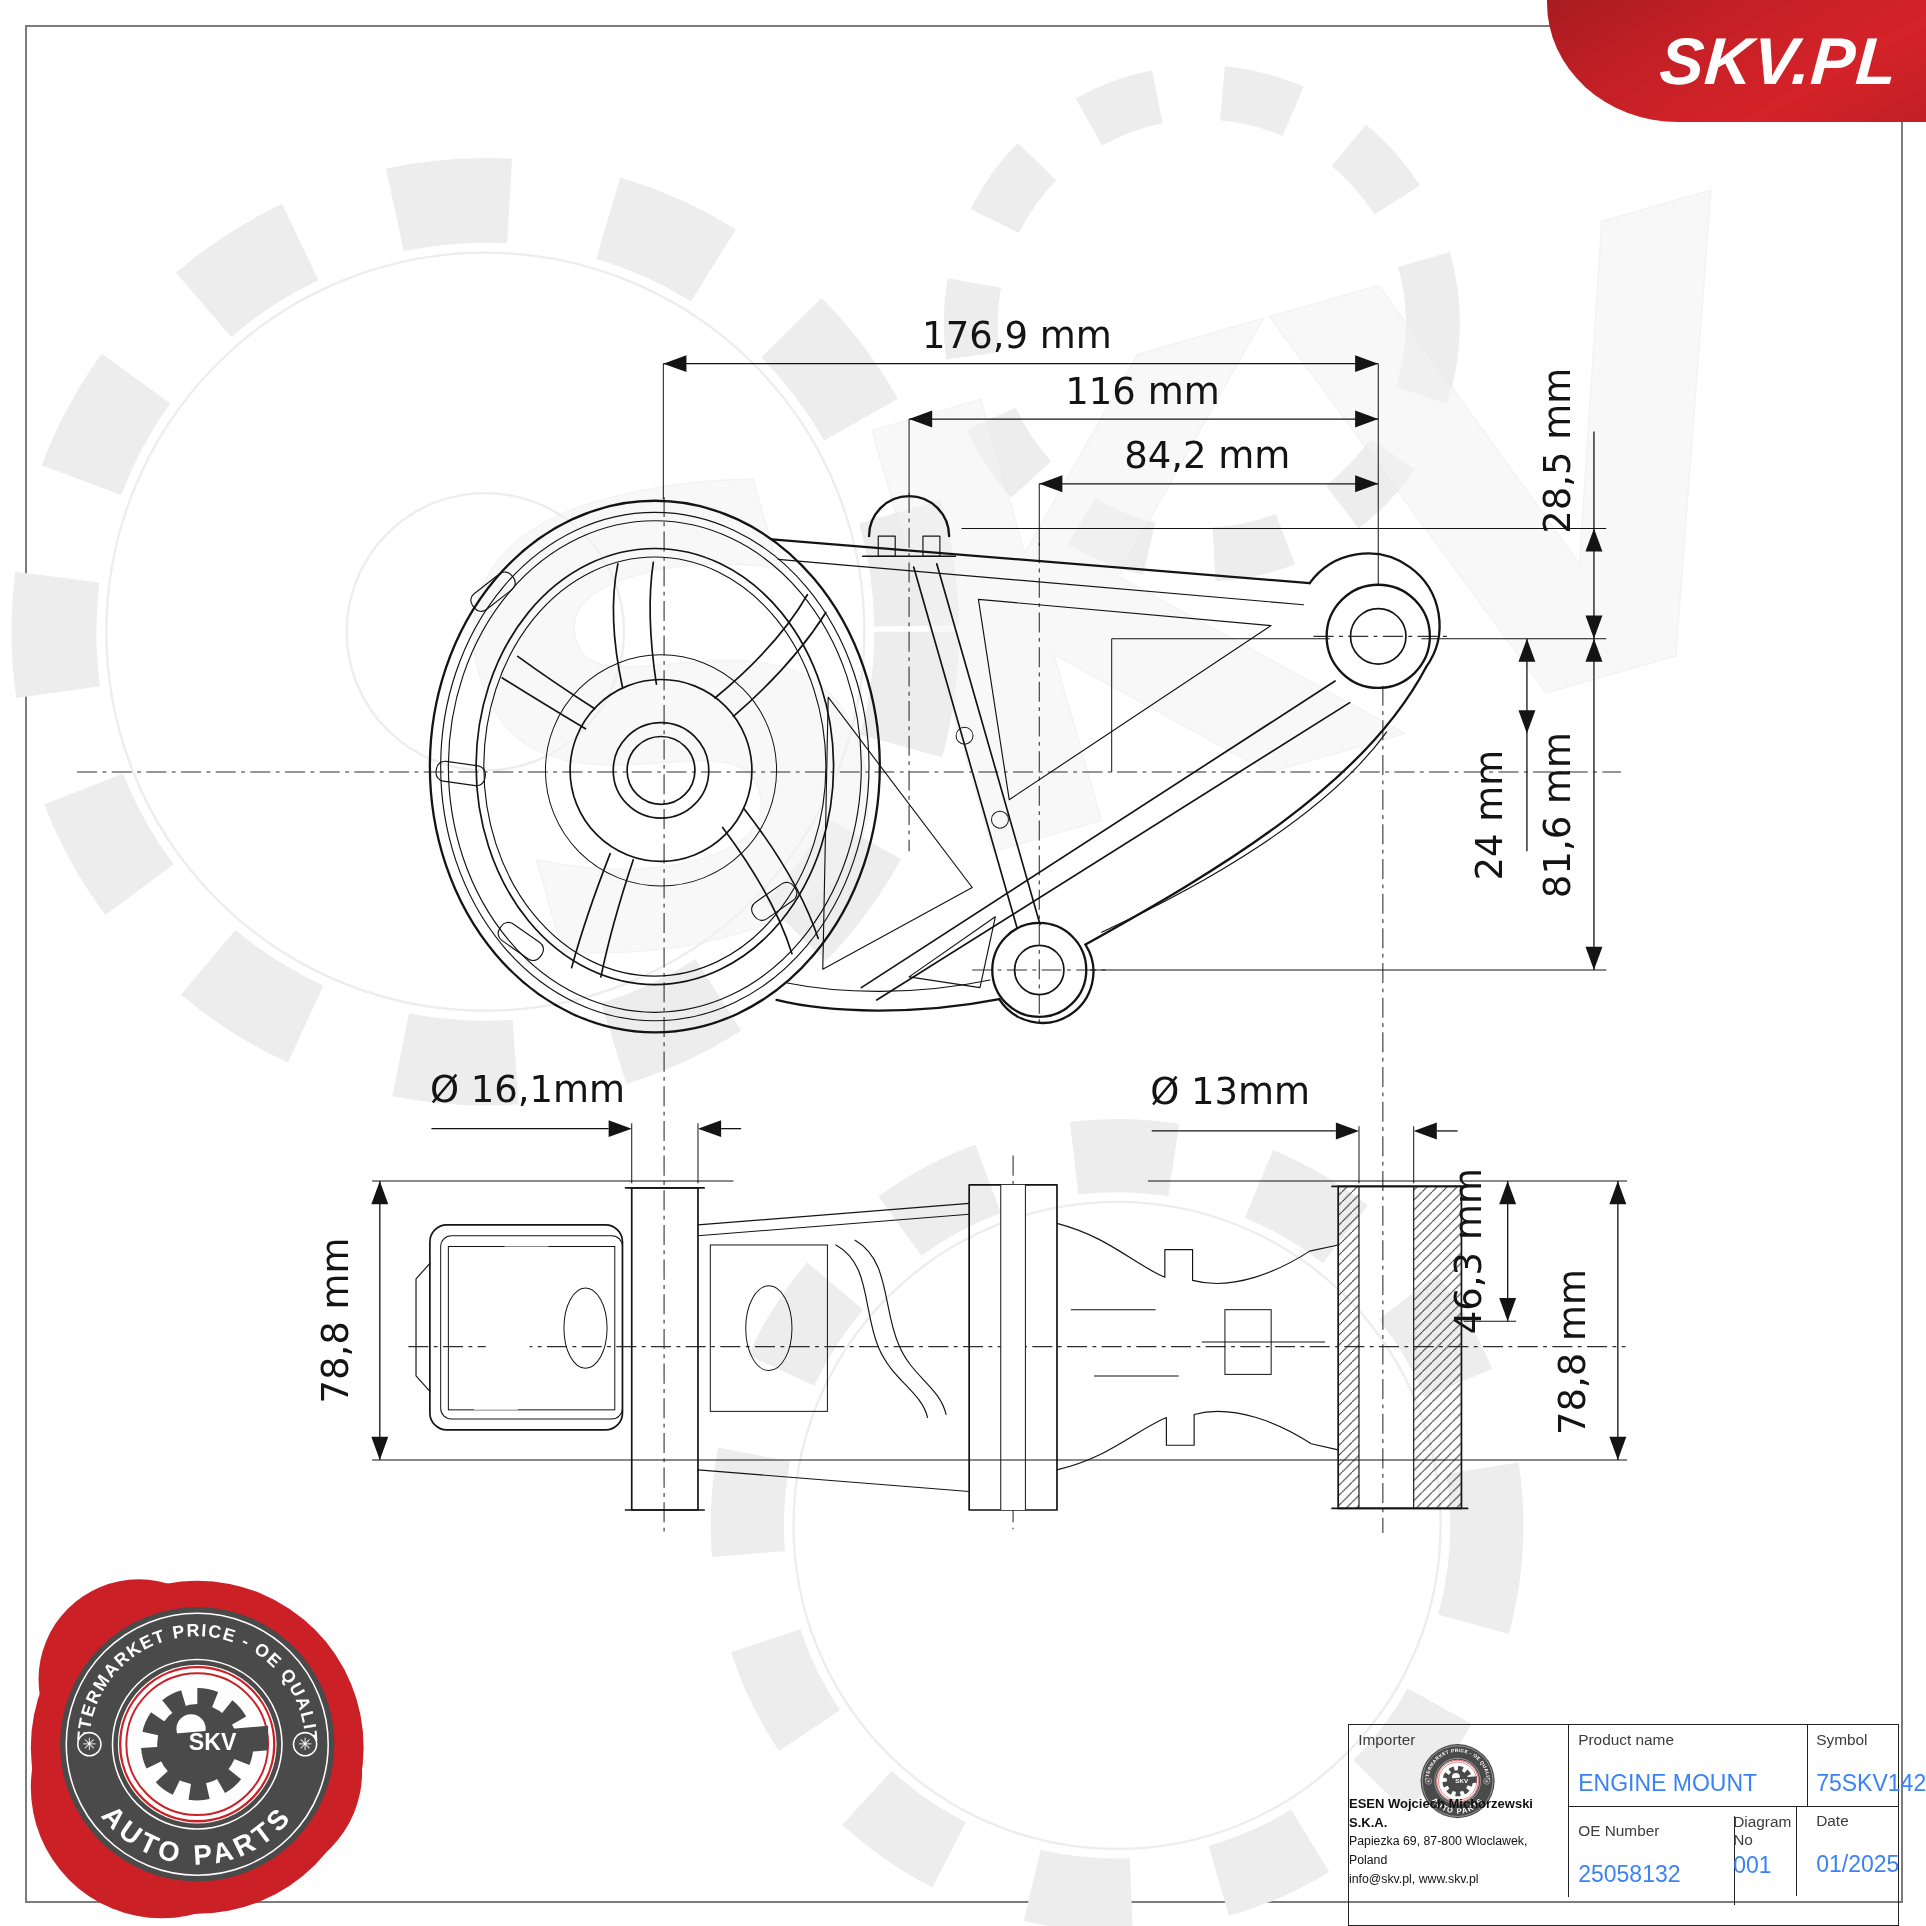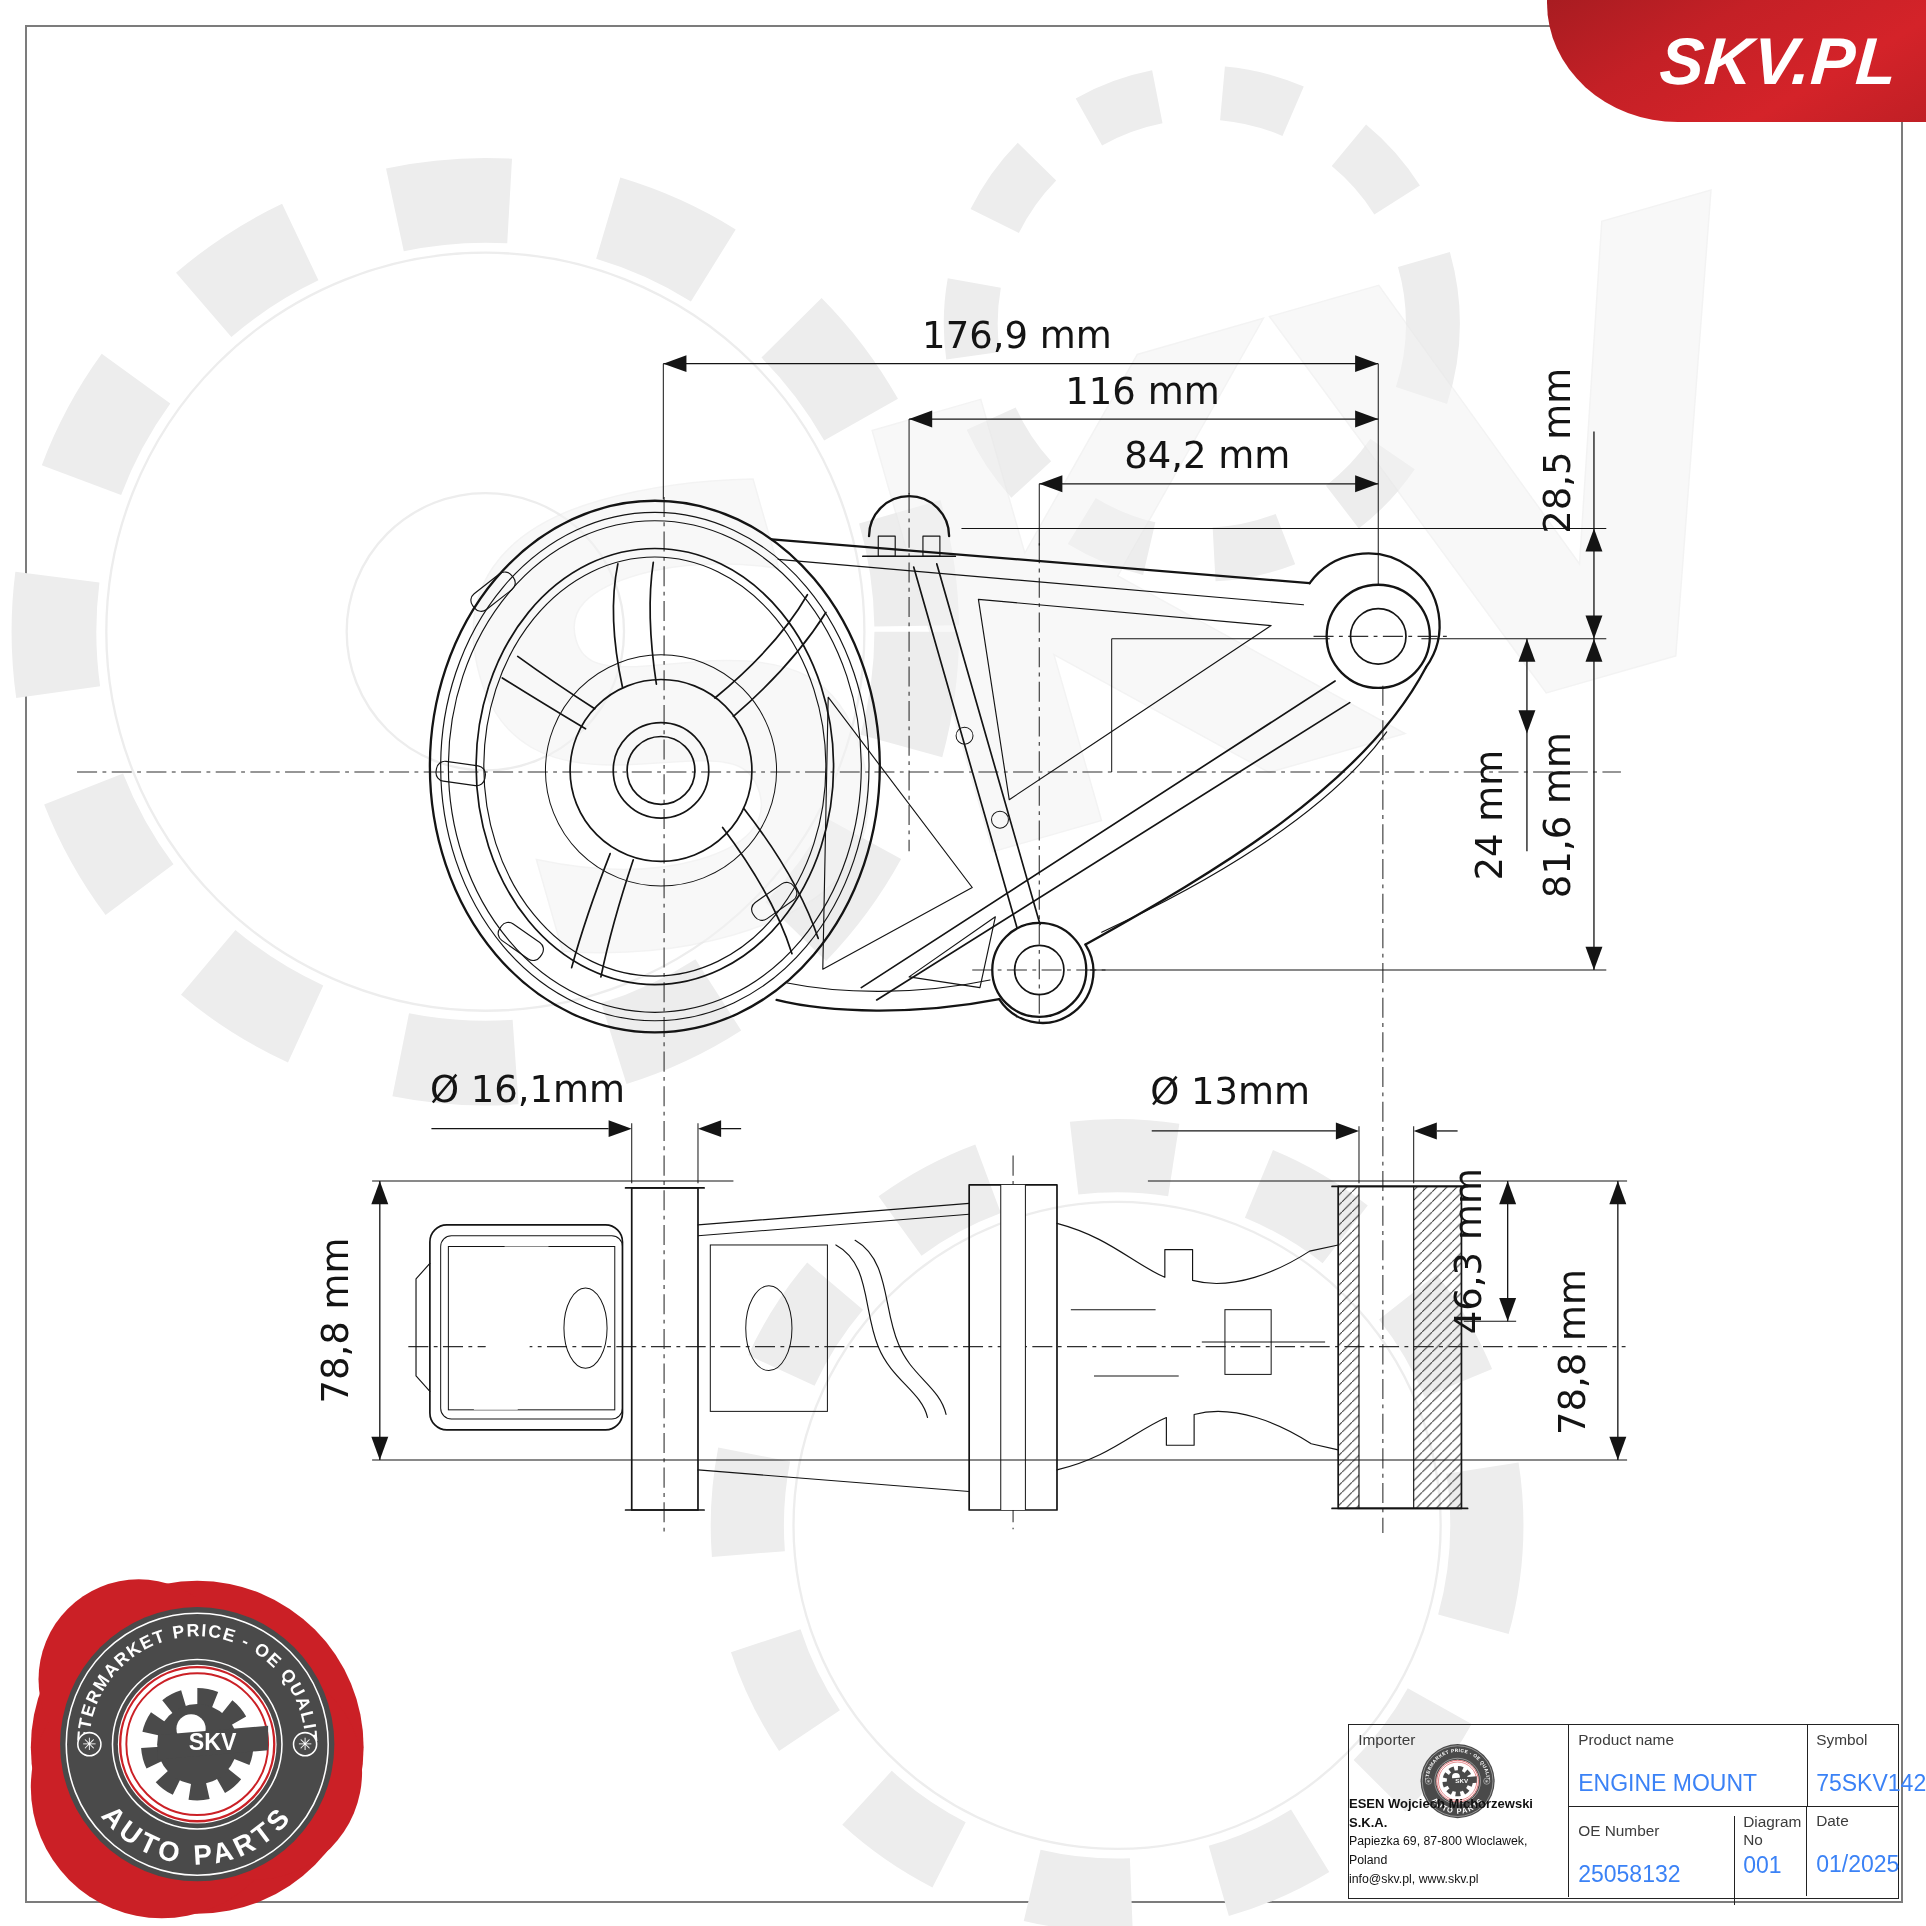--- a/index.html
+++ b/index.html
@@ -20,30 +20,30 @@
   .wmg{fill:none;stroke:#ededed}
   .wmt{font-weight:700;fill:#f4f4f4;stroke:#eaeaea;stroke-width:2}
   
   .logo{position:absolute;left:1547px;top:0;width:379px;height:122px;z-index:3;
         background:linear-gradient(150deg,#a81c21 0%,#c42026 35%,#d42329 70%,#c01f25 100%);
         border-bottom-left-radius:131px 119px;display:flex;align-items:center;justify-content:flex-end;
         padding-right:29px;box-sizing:border-box;}
   .logo span{color:#fff;font-family:"Liberation Sans",sans-serif;font-style:italic;
         font-weight:bold;font-size:66px;letter-spacing:0.8px;transform:skewX(-4deg);}
   
-  .tb{position:absolute;left:1348px;top:1724px;width:551px;height:175px;z-index:2;
+  .tb{position:absolute;left:1348px;top:1724px;width:551px;height:202px;z-index:2;
       border:1.5px solid #222;box-sizing:border-box;font-family:"Liberation Sans",sans-serif;color:#111;padding-left:21px;}
   .tb .cell{position:absolute;box-sizing:border-box;}
   .tb .lab{position:absolute;left:9.2px;top:6.2px;font-size:15.4px;color:#3c3c3c;}
   .tb .val{position:absolute;left:9.2px;top:45px;font-size:23px;color:#3b82f6;}
   .c-imp{left:0;top:0;width:220px;height:172px;border-right:1.5px solid #222;}
   .c-prod{left:220px;top:0;width:239px;height:82px;border-right:1.5px solid #222;border-bottom:1.5px solid #222;}
   .c-sym{left:458px;top:0;width:91px;height:82px;border-bottom:1.5px solid #222;}
   .c-oe{left:220px;top:91px;width:166px;height:89px;border-right:1.5px solid #222;}
-  .c-dia{left:385px;top:82px;width:73px;height:89px;border-right:1.5px solid #222;}
+  .c-dia{left:375px;top:82px;width:73px;height:89px;border-right:1.5px solid #222;}
   .c-date{left:458px;top:69px;width:91px;height:89px;margin-top:12px;}
   .company{position:absolute;left:0;bottom:7.7px;width:100%;line-height:19px;font-size:12.3px;}
   .company .l1{font-weight:bold;font-size:13px;}
 </style>
 </head>
 <body>
 
 <div class="sheet">
   <div class="page-border"></div>
 

